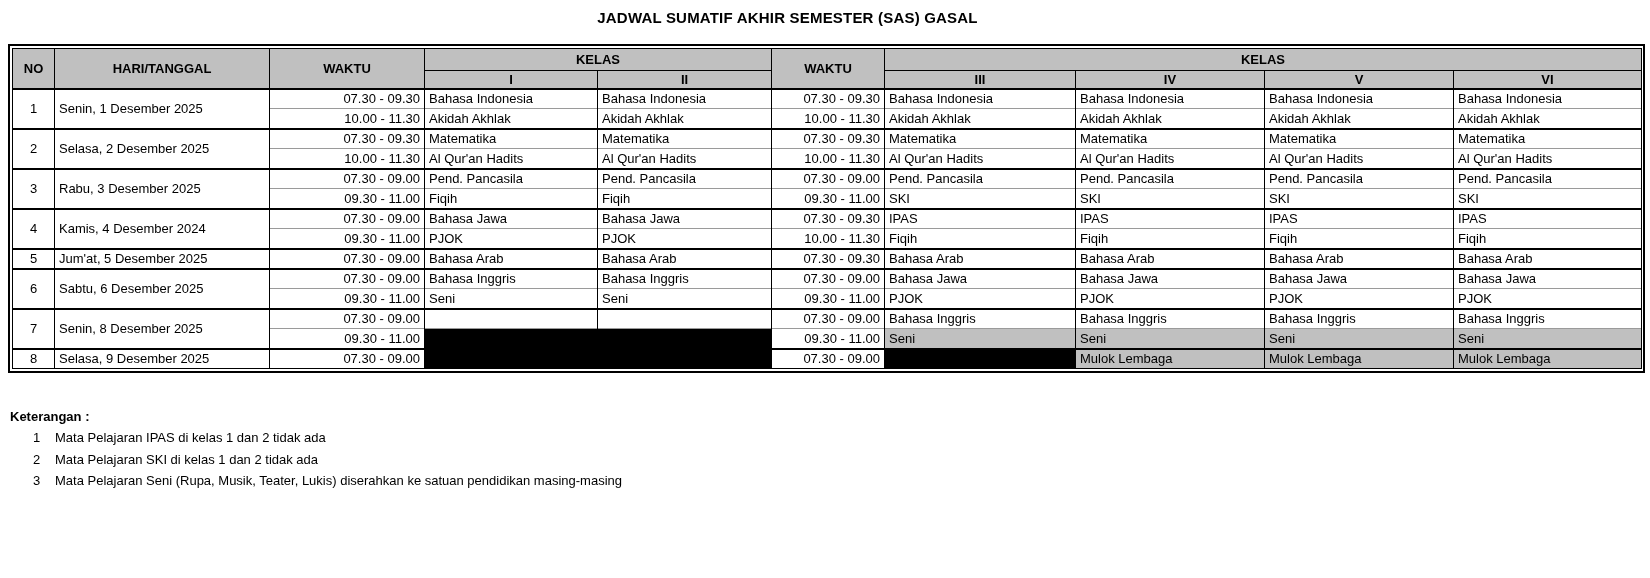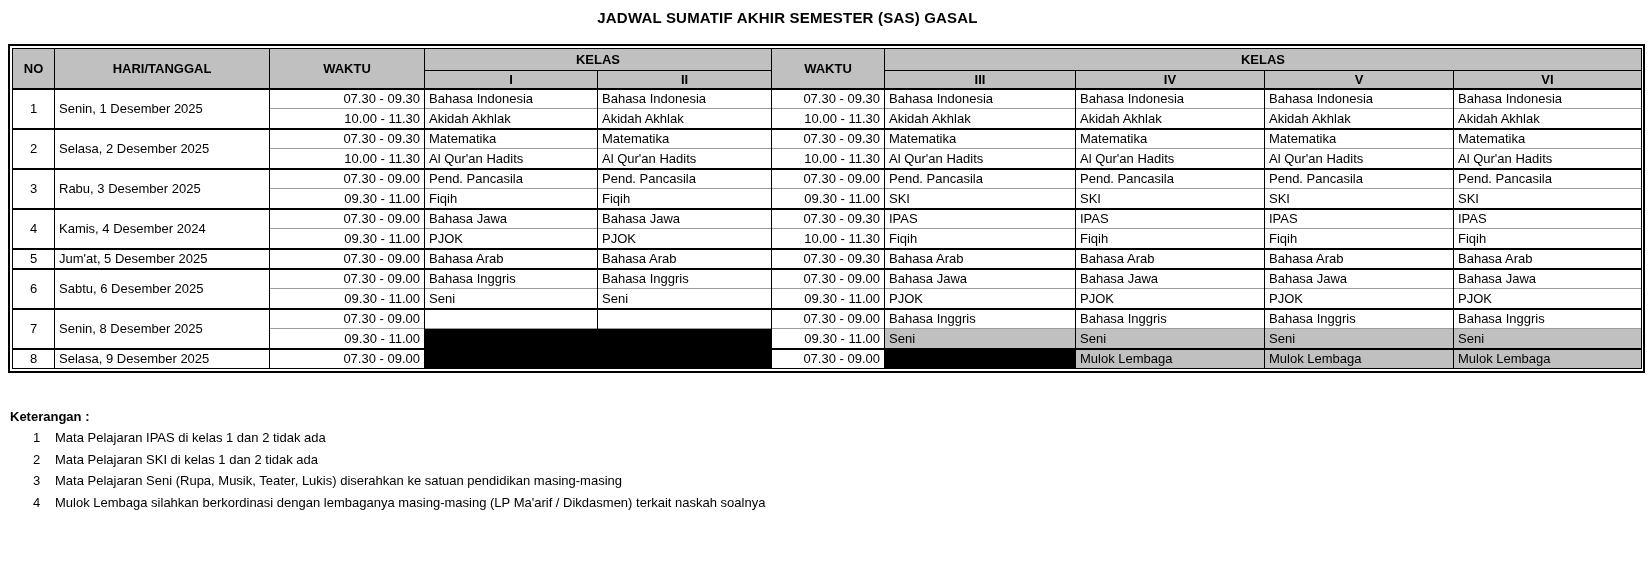--- a/index.html
+++ b/index.html
@@ -276,16 +276,13 @@
   <div class="notes-heading">Keterangan :</div>
   <div class="note-item">
     <span class="note-num">1</span><span>Mata Pelajaran IPAS di kelas 1 dan 2 tidak ada</span>
   </div>
   <div class="note-item">
     <span class="note-num">2</span><span>Mata Pelajaran SKI di kelas 1 dan 2 tidak ada</span>
   </div>
   <div class="note-item">
     <span class="note-num">3</span><span>Mata Pelajaran Seni (Rupa, Musik, Teater, Lukis) diserahkan ke satuan pendidikan masing-masing</span>
   </div>
-  <div class="note-item">
-    <span class="note-num">4</span><span>Mulok Lembaga silahkan berkordinasi dengan lembaganya masing-masing (LP Ma'arif / Dikdasmen) terkait naskah soalnya</span>
-  </div>
 </div>
 
 </body></html>

